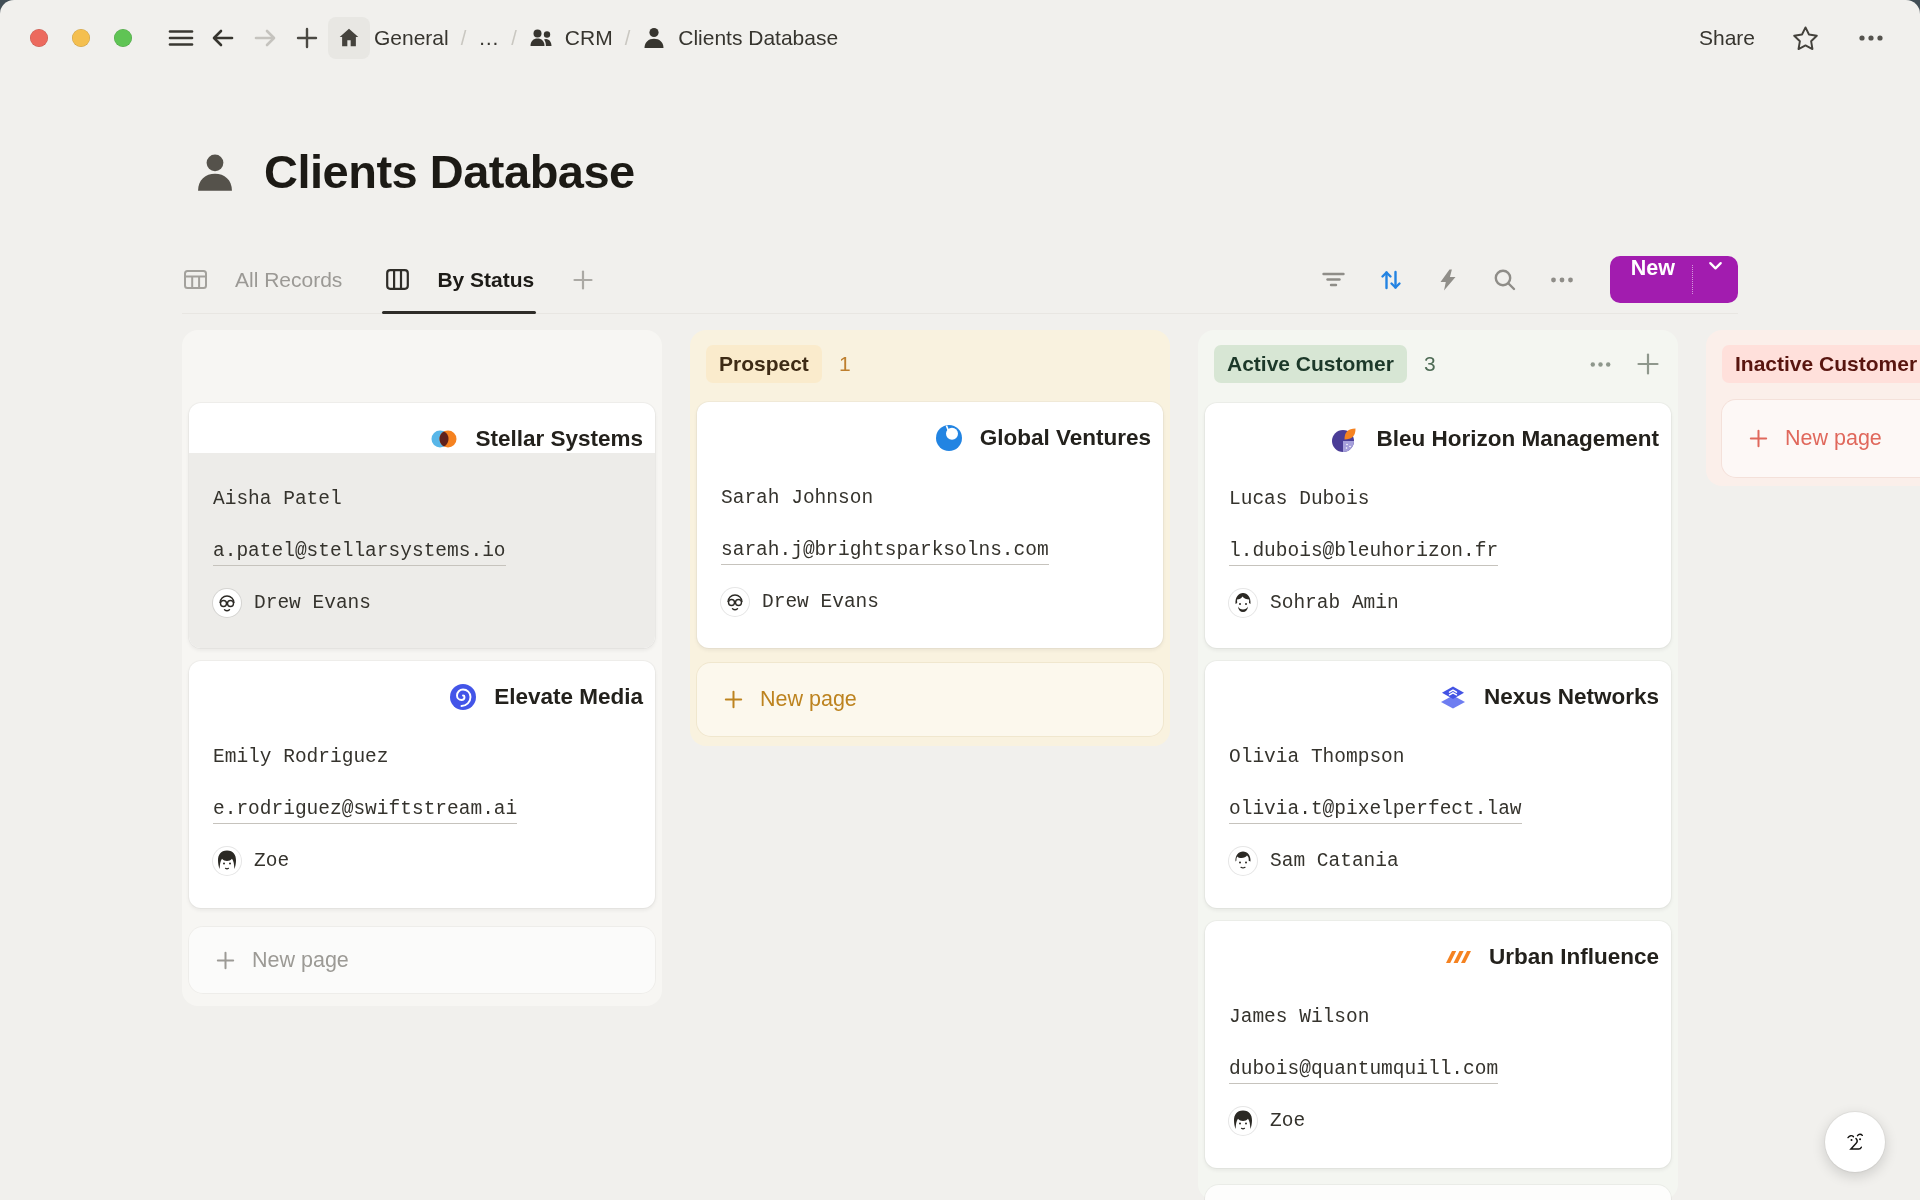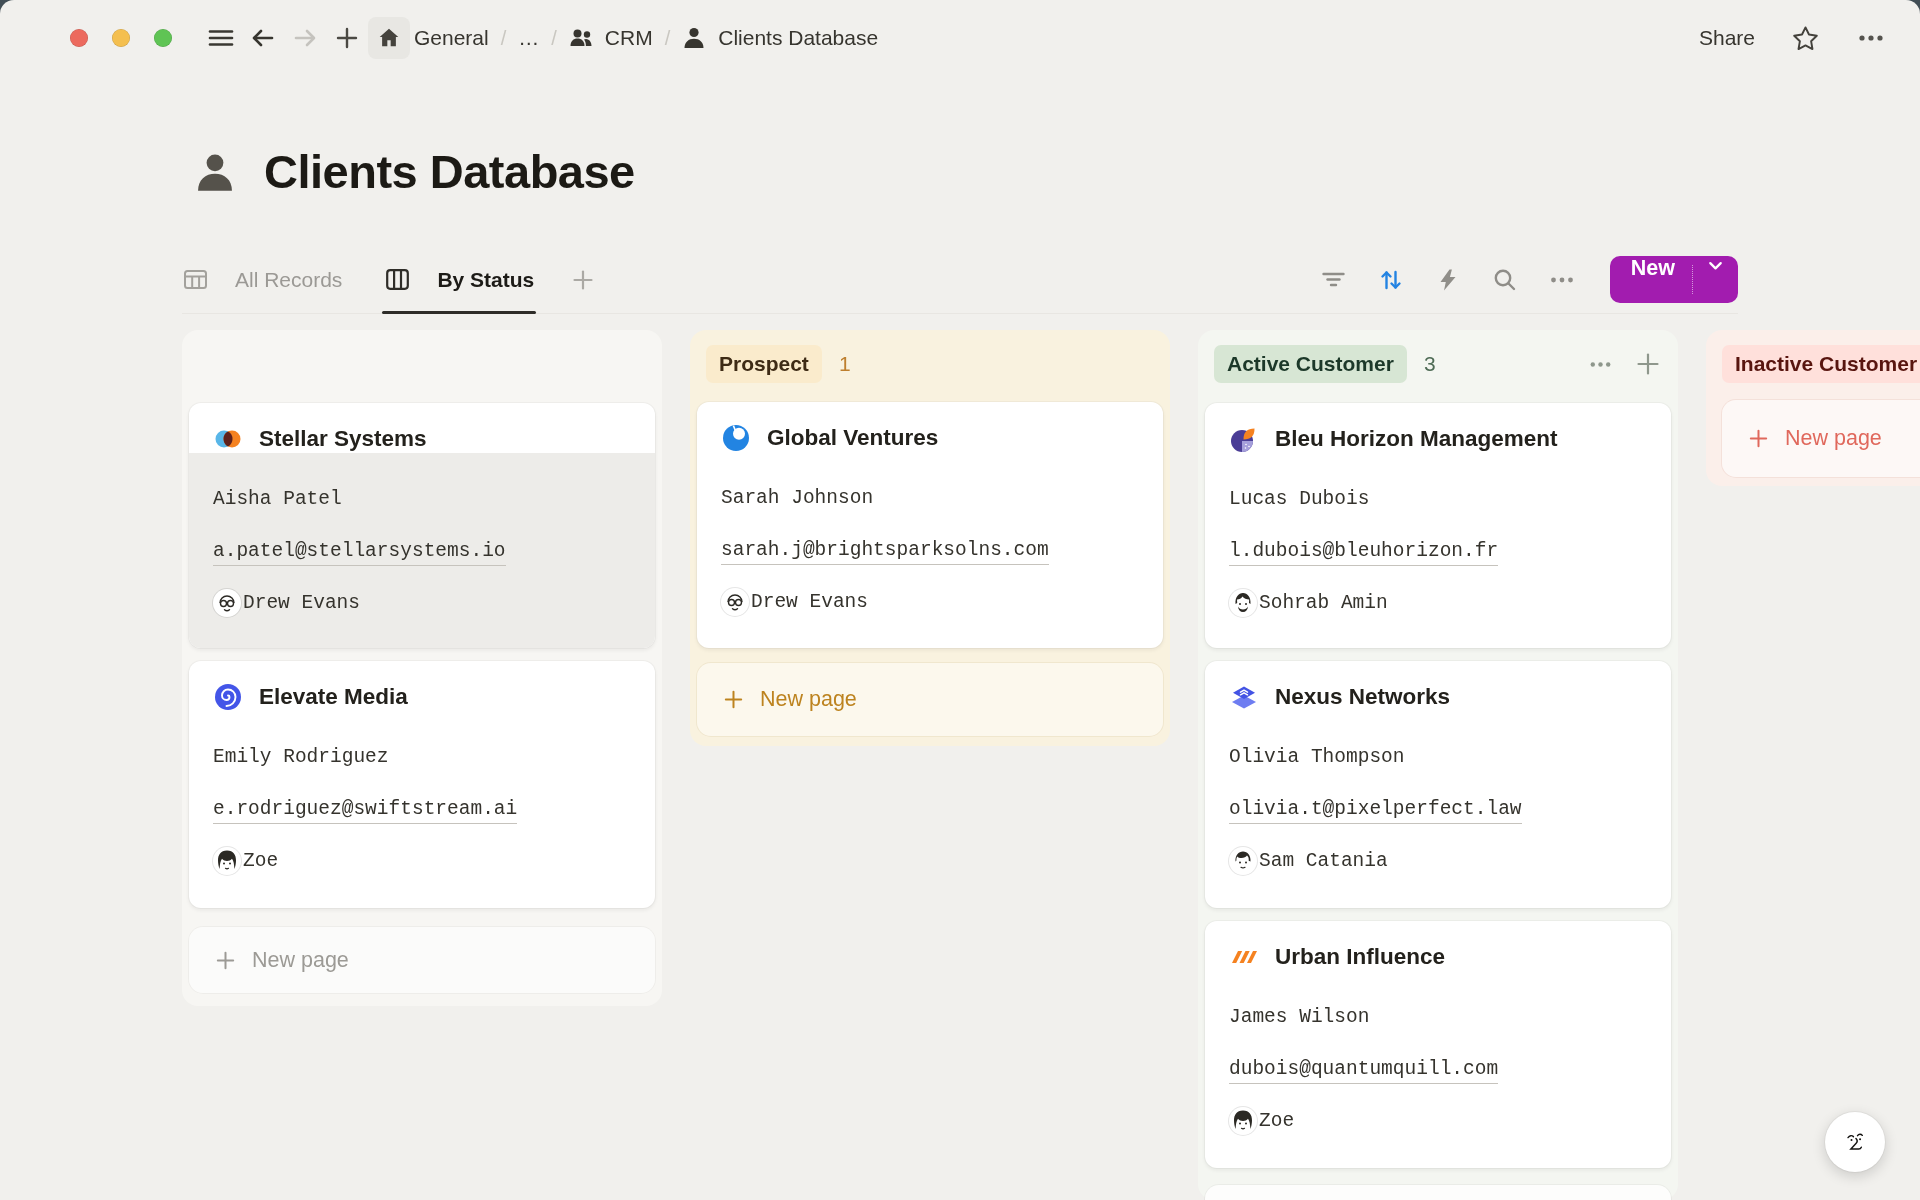--- a/index.html
+++ b/index.html
@@ -1,21 +1,21 @@
 <!DOCTYPE html>
 <html><head>
 <meta charset="utf-8">
 <style>
   html,body{margin:0;padding:0;width:1920px;height:1200px;overflow:hidden;
     background:#414e55;font-family:"Liberation Sans",sans-serif;
     -webkit-font-smoothing:antialiased;}
   .window{position:absolute;inset:0;background:#F1F0ED;border-radius:14px 14px 0 0;overflow:hidden;}
 
   
-  .titlebar{position:absolute;top:0;left:0;right:0;height:76px;display:flex;align-items:center;padding:0 34px 0 30px;box-sizing:border-box;margin-left:40px;}
+  .titlebar{position:absolute;top:0;left:0;right:0;height:76px;display:flex;align-items:center;padding:0 34px 0 30px;box-sizing:border-box;}
   .lights{display:flex;gap:24px;margin-right:28px;}
   .light{width:18px;height:18px;border-radius:50%;box-shadow:inset 0 0 0 .5px rgba(0,0,0,.18);}
   .l-red{background:#EC6A5E}.l-yellow{background:#F4BF4F}.l-green{background:#5FC454}
   .tb-ic{display:flex;align-items:center;justify-content:center;width:42px;height:42px;border-radius:8px;flex:none;}
   .home-box{background:#E8E7E3;}
   .crumb{font-size:21px;color:#37352F;margin:0 4px;white-space:nowrap;}
   .crumb-sep{font-size:20px;color:#C9C7C1;margin:0 8px;}
   .crumb-ic{display:flex;align-items:center;margin:0 6px 0 2px;}
   .tb-right{margin-left:auto;display:flex;align-items:center;gap:36px;}
   .share{font-size:21px;color:#37352F;}
@@ -51,28 +51,28 @@
   .tag-prospect{background:#FAEBCC;color:#3E2B15;}
   .tag-active{background:#D7E6D4;color:#1C3829;}
   .tag-inactive{background:#FFE0DB;color:#58150F;}
   .count{margin-left:17px;font-size:21px;font-weight:500;}
   .count-lead{color:#A5A39E}.count-prospect{color:#BE7F2E}.count-active{color:#4E6B55}
   .hdr-actions{margin-left:auto;display:flex;align-items:center;gap:20px;color:#8E978C;}
 
   .card{position:absolute;left:7px;width:466px;background:#fff;border-radius:12px;
         box-shadow:0 0 0 1px rgba(30,30,27,.03),0 2px 4px rgba(30,30,27,.07);}
   .hl-body{position:absolute;left:0;right:0;top:50px;bottom:0;background:#EDECE9;border-radius:0 0 12px 12px;}
-  .c-title{position:absolute;top:21px;left:24px;right:12px;display:flex;align-items:center;gap:16px;}
+  .c-title{position:absolute;top:21px;left:24px;right:12px;display:flex;align-items:center;gap:16px;justify-content:flex-end;}
   .c-title-label{font-size:22.5px;font-weight:700;color:#23211C;white-space:nowrap;}
   .c-icon{width:30px;height:30px;flex:none;display:flex;}
   .c-row{position:absolute;left:24px;font-size:19.5px;color:#35332D;white-space:nowrap;font-family:Liberation Mono, monospace;}
   .r-name{top:85px;}
   .r-email{top:137px;}
   .r-email span{border-bottom:1.5px solid #C6C3BD;padding-bottom:3px;}
-  .r-person{top:186px;display:flex;align-items:center;gap:2px;}
+  .r-person{top:186px;display:flex;align-items:center;gap:13px;}
   .avatar{width:28px;height:28px;border-radius:50%;background:#fff;box-shadow:0 0 0 1px rgba(0,0,0,.1);flex:none;display:flex;}
 
   .newpage{position:absolute;left:7px;width:466px;border-radius:14px;display:flex;align-items:center;gap:15px;
            padding-left:25px;box-sizing:border-box;font-size:21.5px;font-weight:500;}
   .np-lead{top:597px;height:66px;color:#9C9A95;background:rgba(255,255,255,.55);box-shadow:0 0 0 1px rgba(0,0,0,.035);}
   .np-prospect{top:333px;height:73px;color:#BD831F;background:rgba(255,255,255,.45);box-shadow:0 0 0 1px rgba(160,120,40,.09);}
   .np-active{top:855px;height:60px;background:#FDFDFC;box-shadow:0 0 0 1px rgba(0,0,0,.04);border-radius:14px 14px 0 0;}
   .np-inactive{top:70px;height:77px;width:560px;left:16px;color:#E0685C;background:rgba(255,255,255,.55);box-shadow:0 0 0 1px rgba(150,40,20,.07);}
 
   

